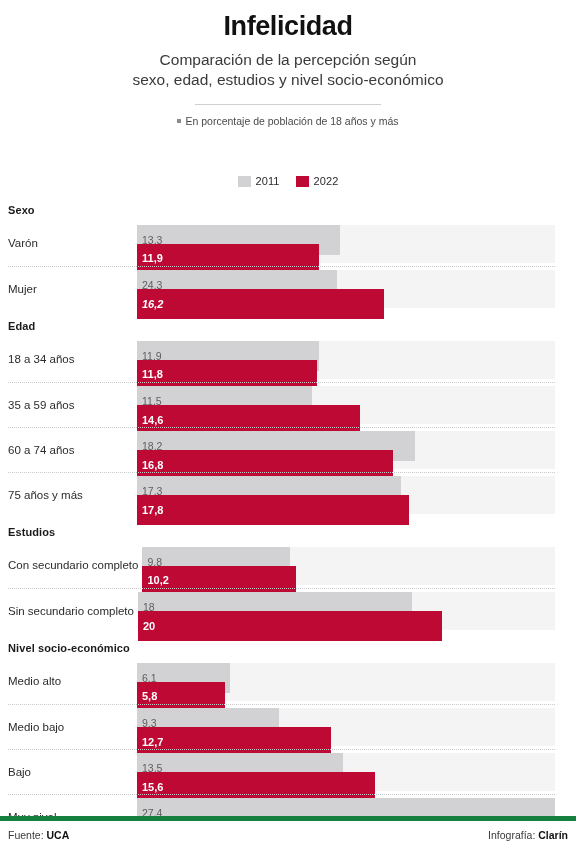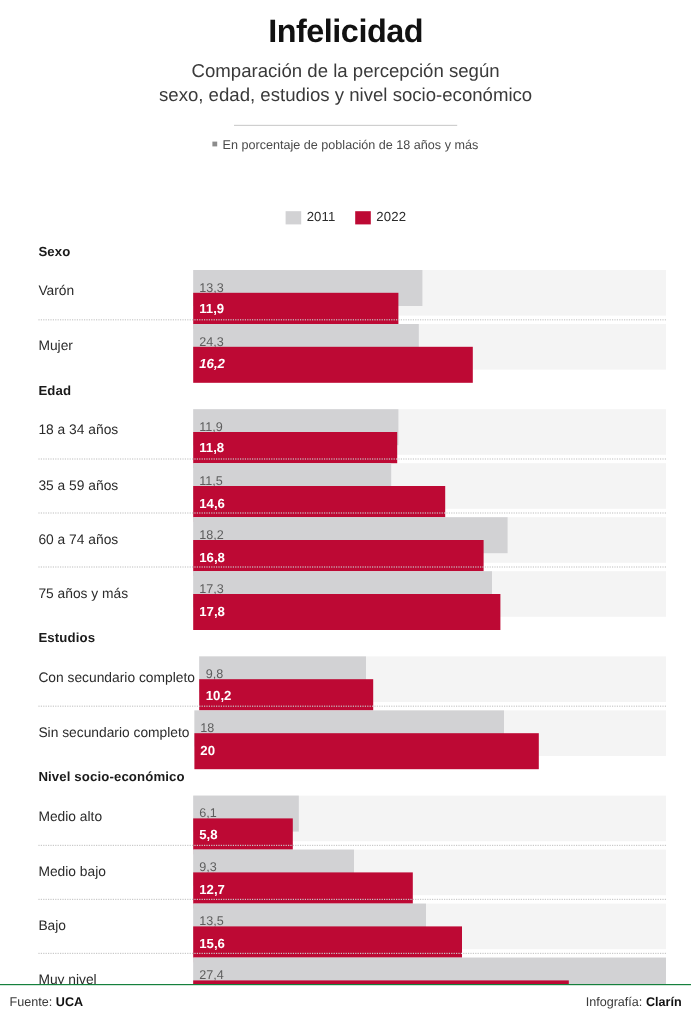--- a/index.html
+++ b/index.html
@@ -66,21 +66,21 @@
     font-size: 11px;
     color: #2b2b2b;
   }
   .legend-item { display: flex; align-items: center; gap: 5px; margin-top: 41px; }
   .swatch { width: 13px; height: 11px; display: inline-block; }
   .swatch.gray { background: #d2d2d4; }
   .swatch.red  { background: #bd0934; }
   .legend-label { font-weight: 400; letter-spacing: 0.1px; }
 
   
-  .chart { position: relative; padding: 0 21px 0 8px; margin-top: 8px; margin-left: 24px; }
+  .chart { position: relative; padding: 0 21px 0 8px; margin-top: 8px; }
 
   .section { margin-bottom: 0; }
   .section-title {
     font-size: 11px;
     font-weight: 700;
     color: #1a1a1a;
     padding: 9px 0 5px 0;
     letter-spacing: 0.1px;
   }
 
@@ -129,21 +129,21 @@
     line-height: 1;
   }
   .bar.gray .bar-value { font-size: 10.5px; color: #5e5e5e; font-weight: 400; }
   .bar.red  .bar-value { font-size: 11px; color: #ffffff; font-weight: 700; }
 
   
   .footer {
     position: absolute;
     left: 0; right: 0; bottom: 0;
     padding: 8px 8px 9px 8px;
-    border-top: 1px solid #15803d;
+    border-top: 5px solid #15803d;
     display: flex;
     justify-content: space-between;
     align-items: baseline;
     font-size: 10.5px;
     color: #3a3a3a;
     background: #ffffff;
   }
   .footer b { font-weight: 700; color: #111111; }
 </style>
 </head>

